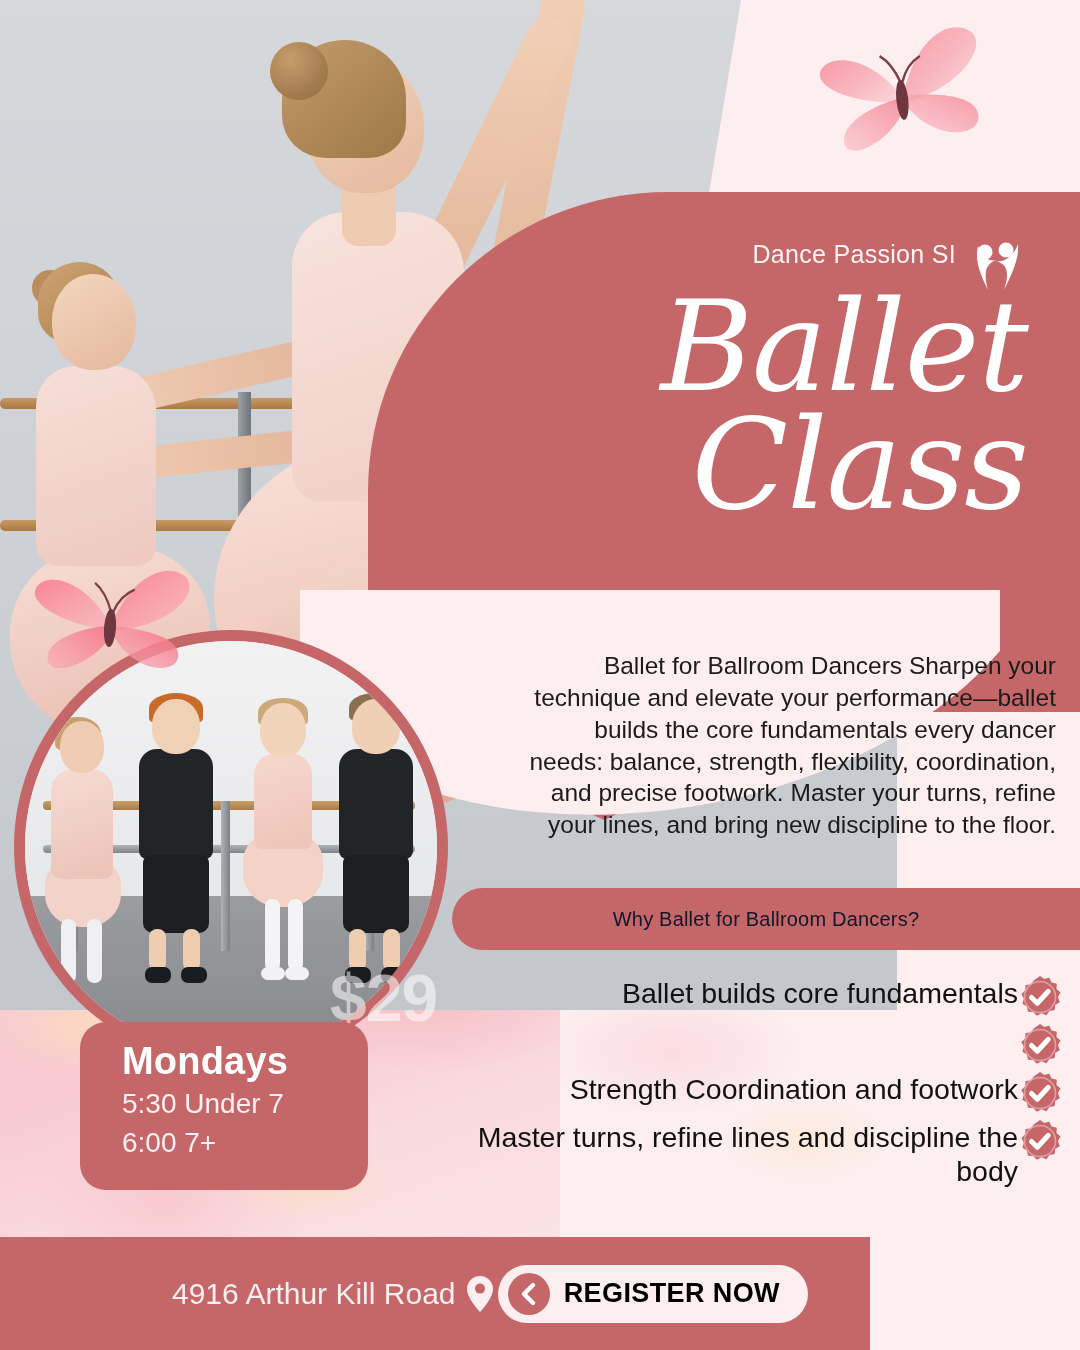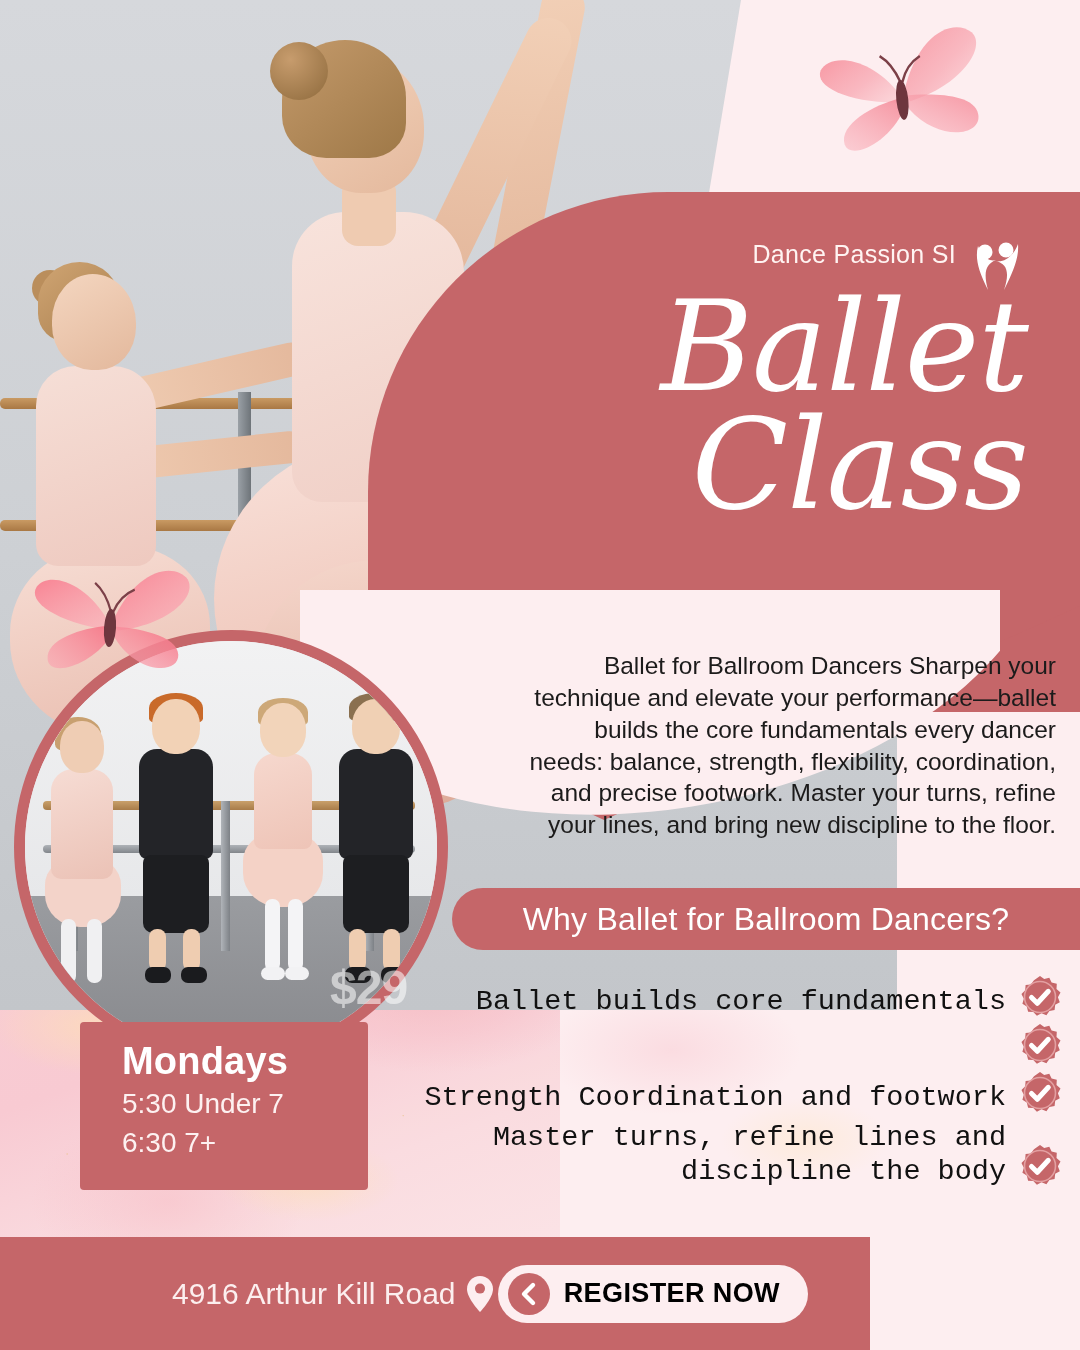--- a/index.html
+++ b/index.html
@@ -199,54 +199,53 @@
   .k4 .shoeR{left:48px;top:268px;width:26px;height:16px;background:#1A1B1E;}
 
   
   .bfly{position:absolute;}
   .bfly-1{left:812px;top:22px;width:180px;height:150px;transform:rotate(-6deg);}
   .bfly-2{left:24px;top:556px;width:172px;height:144px;transform:rotate(4deg);}
 
   
   .price-wm{
     position:absolute;left:330px;top:960px;
-    font-size:48px;font-weight:bold;color:rgba(255,255,255,.55);
+    font-size:66px;font-weight:bold;color:rgba(255,255,255,.55);
     letter-spacing:-1px;
   }
 
   
   .sched{
     position:absolute;left:80px;top:1022px;width:288px;height:168px;
-    background:#C56669;border-radius:4px;color:#fff;
+    background:#C56669;border-radius:26px;color:#fff;
     padding:18px 0 0 42px;box-sizing:border-box;
   }
   .sched-day{font-size:38px;font-weight:bold;letter-spacing:.2px;line-height:1.15;}
   .sched-t{font-size:28px;line-height:1.42;color:#FDF1F1;font-weight:300;}
 
   
   .body-copy{
     position:absolute;right:24px;top:650px;width:530px;
     text-align:right;color:#1C1B1B;
     font-size:24.5px;line-height:1.30;font-weight:400;
   }
 
   
   .why{
     position:absolute;left:452px;top:888px;width:628px;height:62px;
     background:#C56669;border-radius:40px 0 0 40px;
     display:flex;align-items:center;justify-content:center;
   }
-  .why span{color:#ffffff;font-size:32px;letter-spacing:.2px;}
+  .why span{color:#0f172a;font-size:20px;letter-spacing:.2px;}
 
   
   .benefits{position:absolute;right:18px;top:975px;width:660px;}
   .ben{
-    display:flex;align-items:flex-end;justify-content:flex-end;gap:12px;
+    display:flex;align-items:flex-start;justify-content:flex-end;
     margin-bottom:4px;
-    font-family:Liberation Mono, monospace;
   }
   .ben-txt{
     text-align:right;color:#111;font-size:28.5px;line-height:1.18;
     max-width:590px;padding-top:2px;
   }
   .rosette{width:44px;height:44px;flex:0 0 44px;}
 
   
   .footer{
     position:absolute;left:0;bottom:0;width:870px;height:113px;
@@ -475,21 +474,21 @@
           <circle cx="22" cy="22" r="15.5" fill="none" stroke="#E3A0A2" stroke-width="1.6"></circle>
           <path d="M13.5 22.5 l5.8 5.8 11-12" stroke="#fff" stroke-width="5" fill="none" stroke-linecap="round" stroke-linejoin="round"></path>
         </svg>
       </span>
     </div>
   </div>
 
   <div class="sched">
     <div class="sched-day">Mondays</div>
     <div class="sched-t">5:30 Under 7</div>
-    <div class="sched-t">6:30 7+</div>
+    <div class="sched-t">6:00 7+</div>
   </div>
 
   <div class="footer">
     <div class="f-addr">
       <span>4916 Arthur Kill Road</span>
       <span class="pin-icon">
         <svg viewBox="0 0 28 38" width="28" height="38">
           <path d="M14 1 C6.8 1 1 6.8 1 14 C1 23.5 14 37 14 37 C14 37 27 23.5 27 14 C27 6.8 21.2 1 14 1 Z" fill="#FDEEF0"></path>
           <circle cx="14" cy="13.6" r="5" fill="#C56669"></circle>
         </svg>

